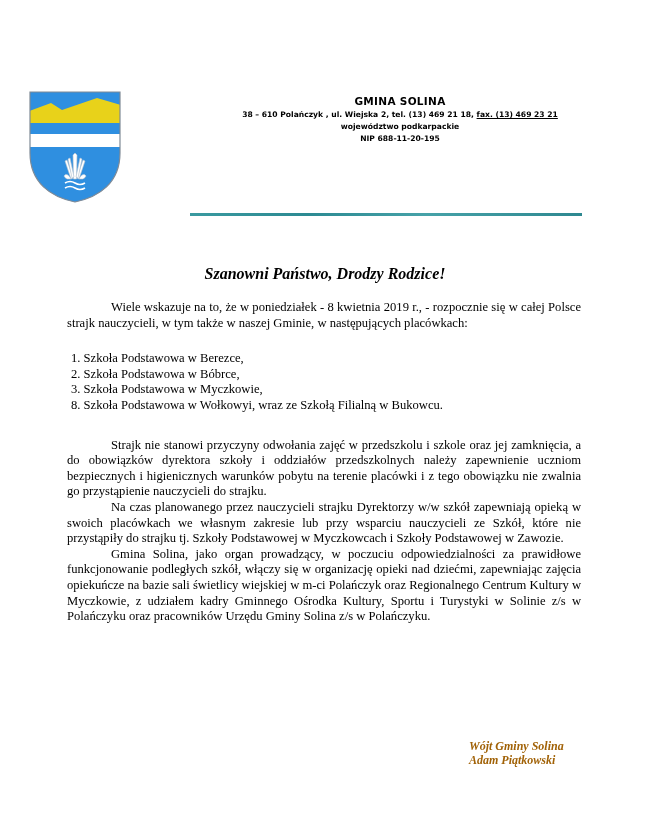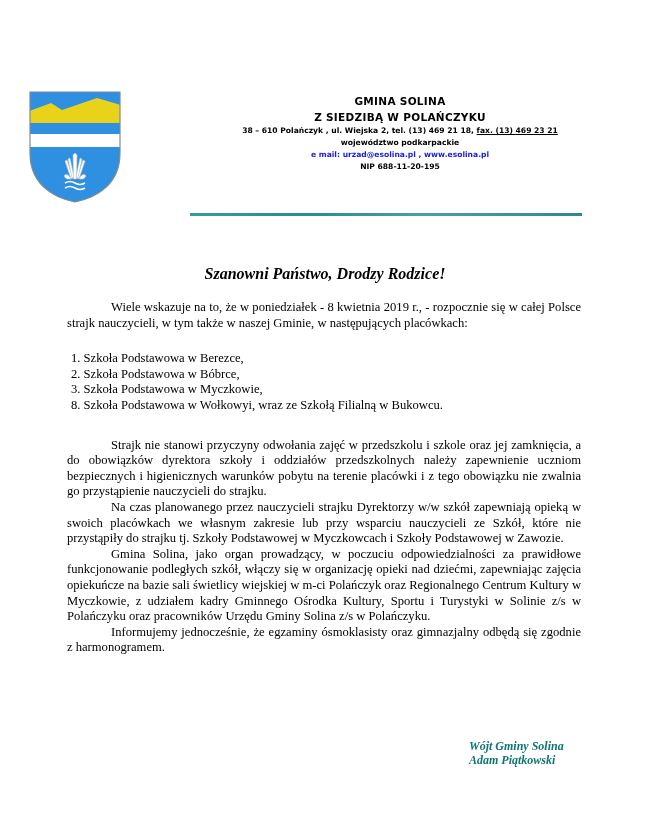--- a/index.html
+++ b/index.html
@@ -28,21 +28,21 @@
   .body { position: absolute; left: 67px; top: 289px; width: 514px;
           font-family: "Liberation Serif", serif; font-size: 12.6px; line-height: 15.6px; color: #000000; }
   .body p { margin: 0; text-align: justify; text-indent: 44px; }
   .body ol { list-style: none; margin: 4px; padding: 0; }
   .body ol li { margin: 0; }
   .gap1 { height: 16px; }
   .gap2 { height: 20px; }
 
   .signature { position: absolute; left: 469px; top: 728px;
                font-family: "Liberation Serif", serif; font-style: italic; font-weight: bold;
-               font-size: 12px; line-height: 14px; color: #0f766e; }
+               font-size: 12px; line-height: 14px; color: #a16207; }
 </style>
 </head>
 <body>
 
 <div class="page">
 
   <svg class="crest" viewBox="0 0 92 112">
     <defs>
       <clipPath id="shield">
         <path d="M1 1 H91 V62 C91 92 70 106 46 111 C22 106 1 92 1 62 Z"></path>
@@ -64,45 +64,42 @@
       <g fill="none" stroke="#ffffff" stroke-width="1.6">
         <path d="M36 92 Q41 89 46 92 T56 92"></path>
         <path d="M36 97 Q41 94 46 97 T56 97"></path>
       </g>
     </g>
     <path d="M1 1 H91 V62 C91 92 70 106 46 111 C22 106 1 92 1 62 Z" fill="none" stroke="#7f8a96" stroke-width="1.2"></path>
   </svg>
 
   <div class="header">
     <div class="h1">GMINA SOLINA</div>
-    <div class="h2">Z SIEDZIBĄ  W  POLAŃCZYKU</div>
     <div class="addr"><span>38 – 610 Polańczyk ,  ul. Wiejska 2,  tel. (13) 469 21 18, </span><u>fax. (13) 469 23 21</u></div>
     <div class="small">województwo  podkarpackie</div>
-    <div class="small email">e mail: urzad@esolina.pl ,  www.esolina.pl</div>
     <div class="small">NIP 688-11-20-195</div>
   </div>
 
   <div class="rule"></div>
 
   <div class="greeting"><span>Szanowni Państwo, Drodzy Rodzice!</span></div>
 
   <div class="body">
     <p>Wiele wskazuje na to, że w poniedziałek - 8 kwietnia 2019 r., - rozpocznie się w całej Polsce strajk nauczycieli, w tym także  w naszej Gminie, w następujących placówkach:</p>
     <div class="gap1"></div>
     <ol>
       <li>1. Szkoła Podstawowa w Berezce,</li>
       <li>2. Szkoła Podstawowa w Bóbrce,</li>
       <li>3. Szkoła Podstawowa w Myczkowie,</li>
       <li>8. Szkoła Podstawowa w Wołkowyi, wraz ze Szkołą Filialną w Bukowcu.</li>
     </ol>
     <div class="gap2"></div>
     <p>Strajk nie stanowi przyczyny odwołania zajęć w przedszkolu i szkole oraz jej zamknięcia, a do obowiązków dyrektora szkoły i oddziałów przedszkolnych należy zapewnienie uczniom bezpiecznych i higienicznych warunków pobytu na terenie placówki i z tego obowiązku nie zwalnia go przystąpienie nauczycieli do strajku.</p>
     <p>Na czas planowanego przez nauczycieli strajku Dyrektorzy w/w szkół zapewniają opieką w swoich placówkach we własnym zakresie lub przy wsparciu nauczycieli ze Szkół, które nie przystąpiły do strajku tj. Szkoły Podstawowej w Myczkowcach i Szkoły Podstawowej w Zawozie.</p>
     <p>Gmina Solina,  jako organ prowadzący, w poczuciu odpowiedzialności za prawidłowe funkcjonowanie podległych szkół, włączy się w organizację  opieki nad dziećmi, zapewniając zajęcia opiekuńcze na bazie sali świetlicy wiejskiej w m-ci Polańczyk oraz Regionalnego Centrum Kultury w Myczkowie, z udziałem kadry Gminnego Ośrodka Kultury, Sportu i Turystyki w Solinie z/s w Polańczyku oraz pracowników Urzędu Gminy Solina z/s w Polańczyku.</p>
-    <p>Informujemy jednocześnie, że egzaminy ósmoklasisty oraz gimnazjalny odbędą się zgodnie z harmonogramem.</p>
   </div>
 
   <div class="signature">
     <div>Wójt Gminy Solina</div>
     <div>Adam Piątkowski</div>
   </div>
 
 </div>
 
 </body></html>

